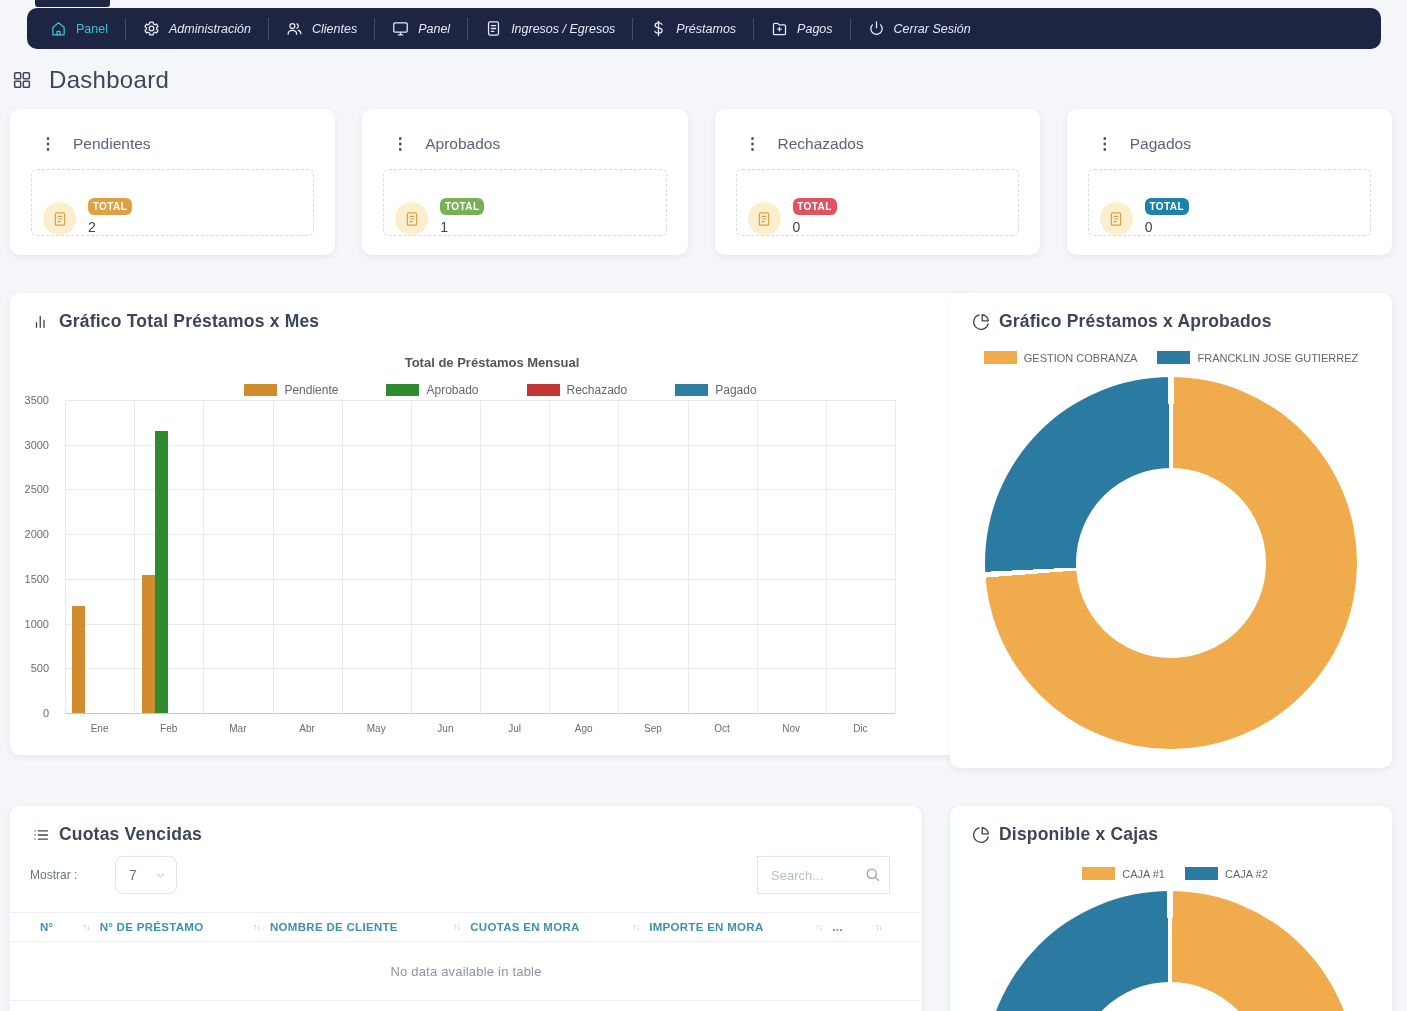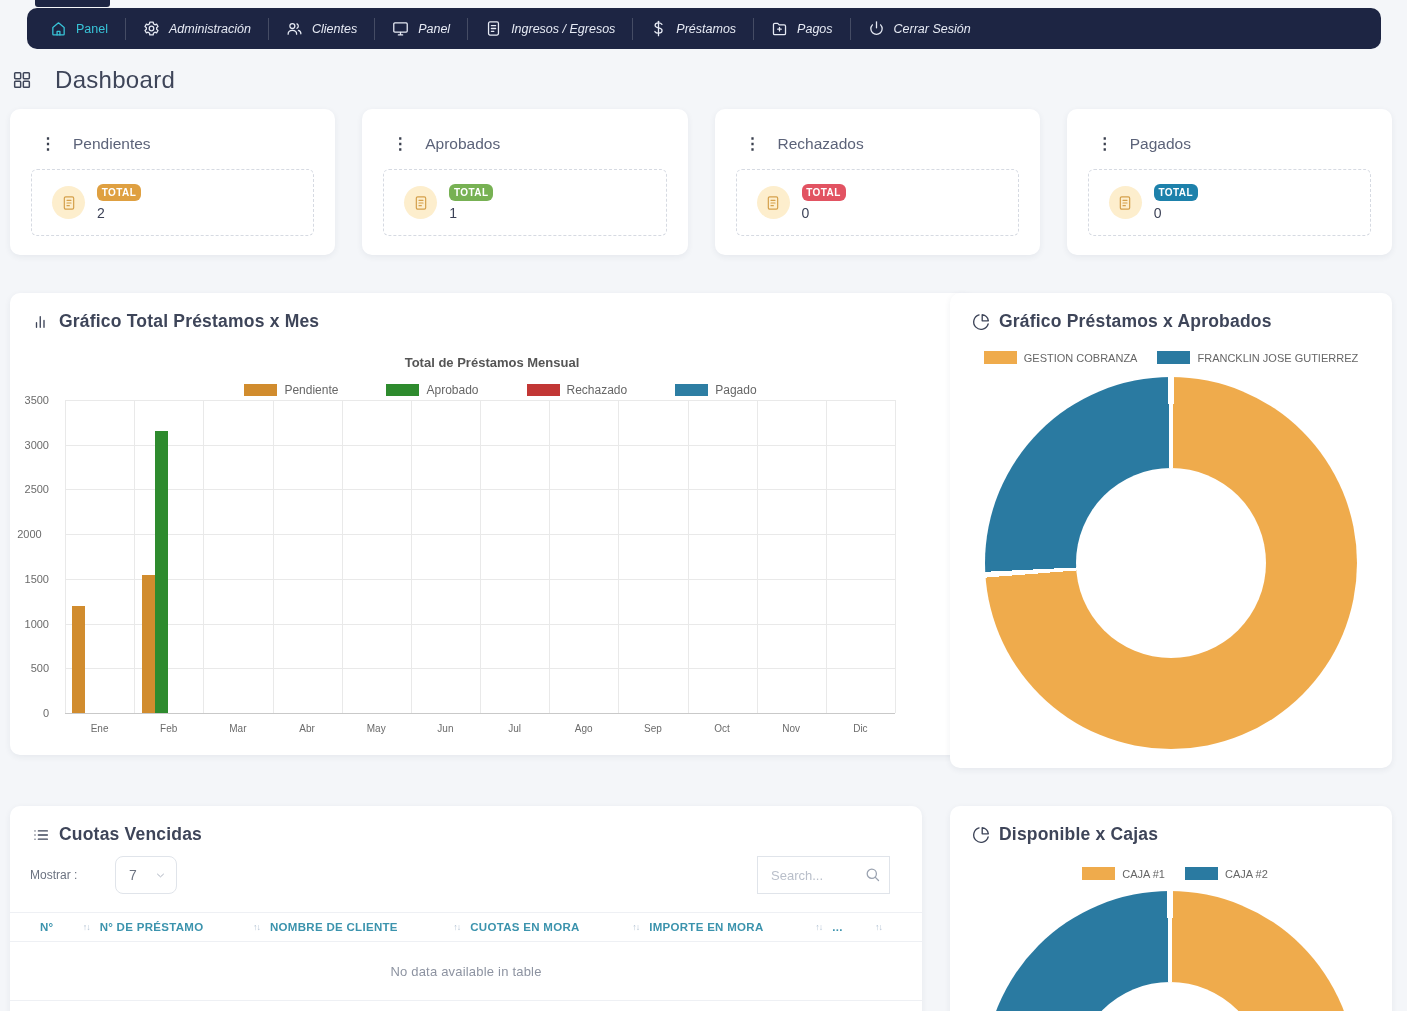--- a/index.html
+++ b/index.html
@@ -21,21 +21,21 @@
               white-space:nowrap; }
   .nav-item + .nav-item { border-left:1px solid rgba(255,255,255,.18);font-style:italic; }
   .nav-item.active { color:#38c4d8; }
   .nav-item .icon { width:17px; height:17px; flex:0 0 auto; }
 
   .icon svg { display:block; width:100%; height:100%; fill:none; stroke:currentColor;
               stroke-width:1.8; stroke-linecap:round; stroke-linejoin:round; }
 
   
   .page-header { position:absolute; left:12px; top:66px; display:flex;
-                 align-items:center; gap:23px; color:#3e4559; }
+                 align-items:center; gap:17px; color:#3e4559; }
   .page-header .icon { width:20px; height:20px; }
   .page-header h1 { font-size:24px; font-weight:500; letter-spacing:.3px; }
 
   
   .card { position:absolute; background:#fff; border-radius:10px;
           box-shadow:0 2px 6px rgba(40,50,80,.07); }
   .card-head { position:absolute; left:22px; top:18px; display:flex;
                align-items:center; gap:9px; color:#3e4559; }
   .card-head .icon { width:18px; height:18px; }
   .card-head h2 { font-size:17.5px; font-weight:600; letter-spacing:.2px; }
@@ -45,21 +45,21 @@
               display:grid; grid-template-columns:repeat(4,1fr); gap:27px; }
   .stat-card { position:relative; background:#fff; border-radius:10px; height:146px;
                box-shadow:0 2px 6px rgba(40,50,80,.07); }
   .stat-head { position:absolute; left:30px; top:26px; display:flex;
                align-items:center; gap:17px; }
   .stat-dots { font-size:16px; font-weight:700; color:#3a3f4e; line-height:16px;
                cursor:pointer; }
   .stat-title { font-size:15.5px; font-weight:500; color:#5c6379; }
   .stat-body { position:absolute; left:21px; right:21px; top:60px; height:67px;
                border:1px dashed #d6dae2; border-radius:6px; display:flex;
-               align-items:center; padding:0 20px; }
+               align-items:flex-end; padding:0 11px; }
   .stat-ico { width:33px; height:33px; border-radius:50%; background:#fdeecd;
               color:#d5a04b; display:flex; align-items:center; justify-content:center;
               flex:0 0 auto; }
   .stat-ico .icon { width:16px; height:16px; }
   .stat-info { margin-left:12px; display:flex; flex-direction:column; gap:4px; }
   .stat-badge { display:inline-block; width:44px; padding:3px 0; border-radius:6px;
                 color:#fff; font-size:10px; font-weight:700; text-align:center;
                 letter-spacing:.4px; }
   .stat-value { font-size:14px; color:#3c4257; }
 
@@ -334,21 +334,21 @@
           <span class="swatch" style="background:#2d7ea3"></span>
           <span>Pagado</span>
         </span>
       </div>
     <div class="bar-plot-wrap">
       <div id="bar-ylabels">
           <div class="ytick" style="top: 307px;">0</div>
           <div class="ytick" style="top: 262.286px;">500</div>
           <div class="ytick" style="top: 217.571px;">1000</div>
           <div class="ytick" style="top: 172.857px;">1500</div>
-          <div class="ytick" style="top: 128.143px; text-align: center;">2000</div>
+          <div class="ytick" style="top: 128.143px;">2000</div>
           <div class="ytick" style="top: 83.4286px;">2500</div>
           <div class="ytick" style="top: 38.7143px;">3000</div>
           <div class="ytick" style="top: -6px;">3500</div>
         </div>
       <div id="bar-grid">
           <div class="gl-h gl-zero" style="top: 313px;"></div>
           <div class="gl-h" style="top: 268.286px;"></div>
           <div class="gl-h" style="top: 223.571px;"></div>
           <div class="gl-h" style="top: 178.857px;"></div>
           <div class="gl-h" style="top: 134.143px;"></div>

